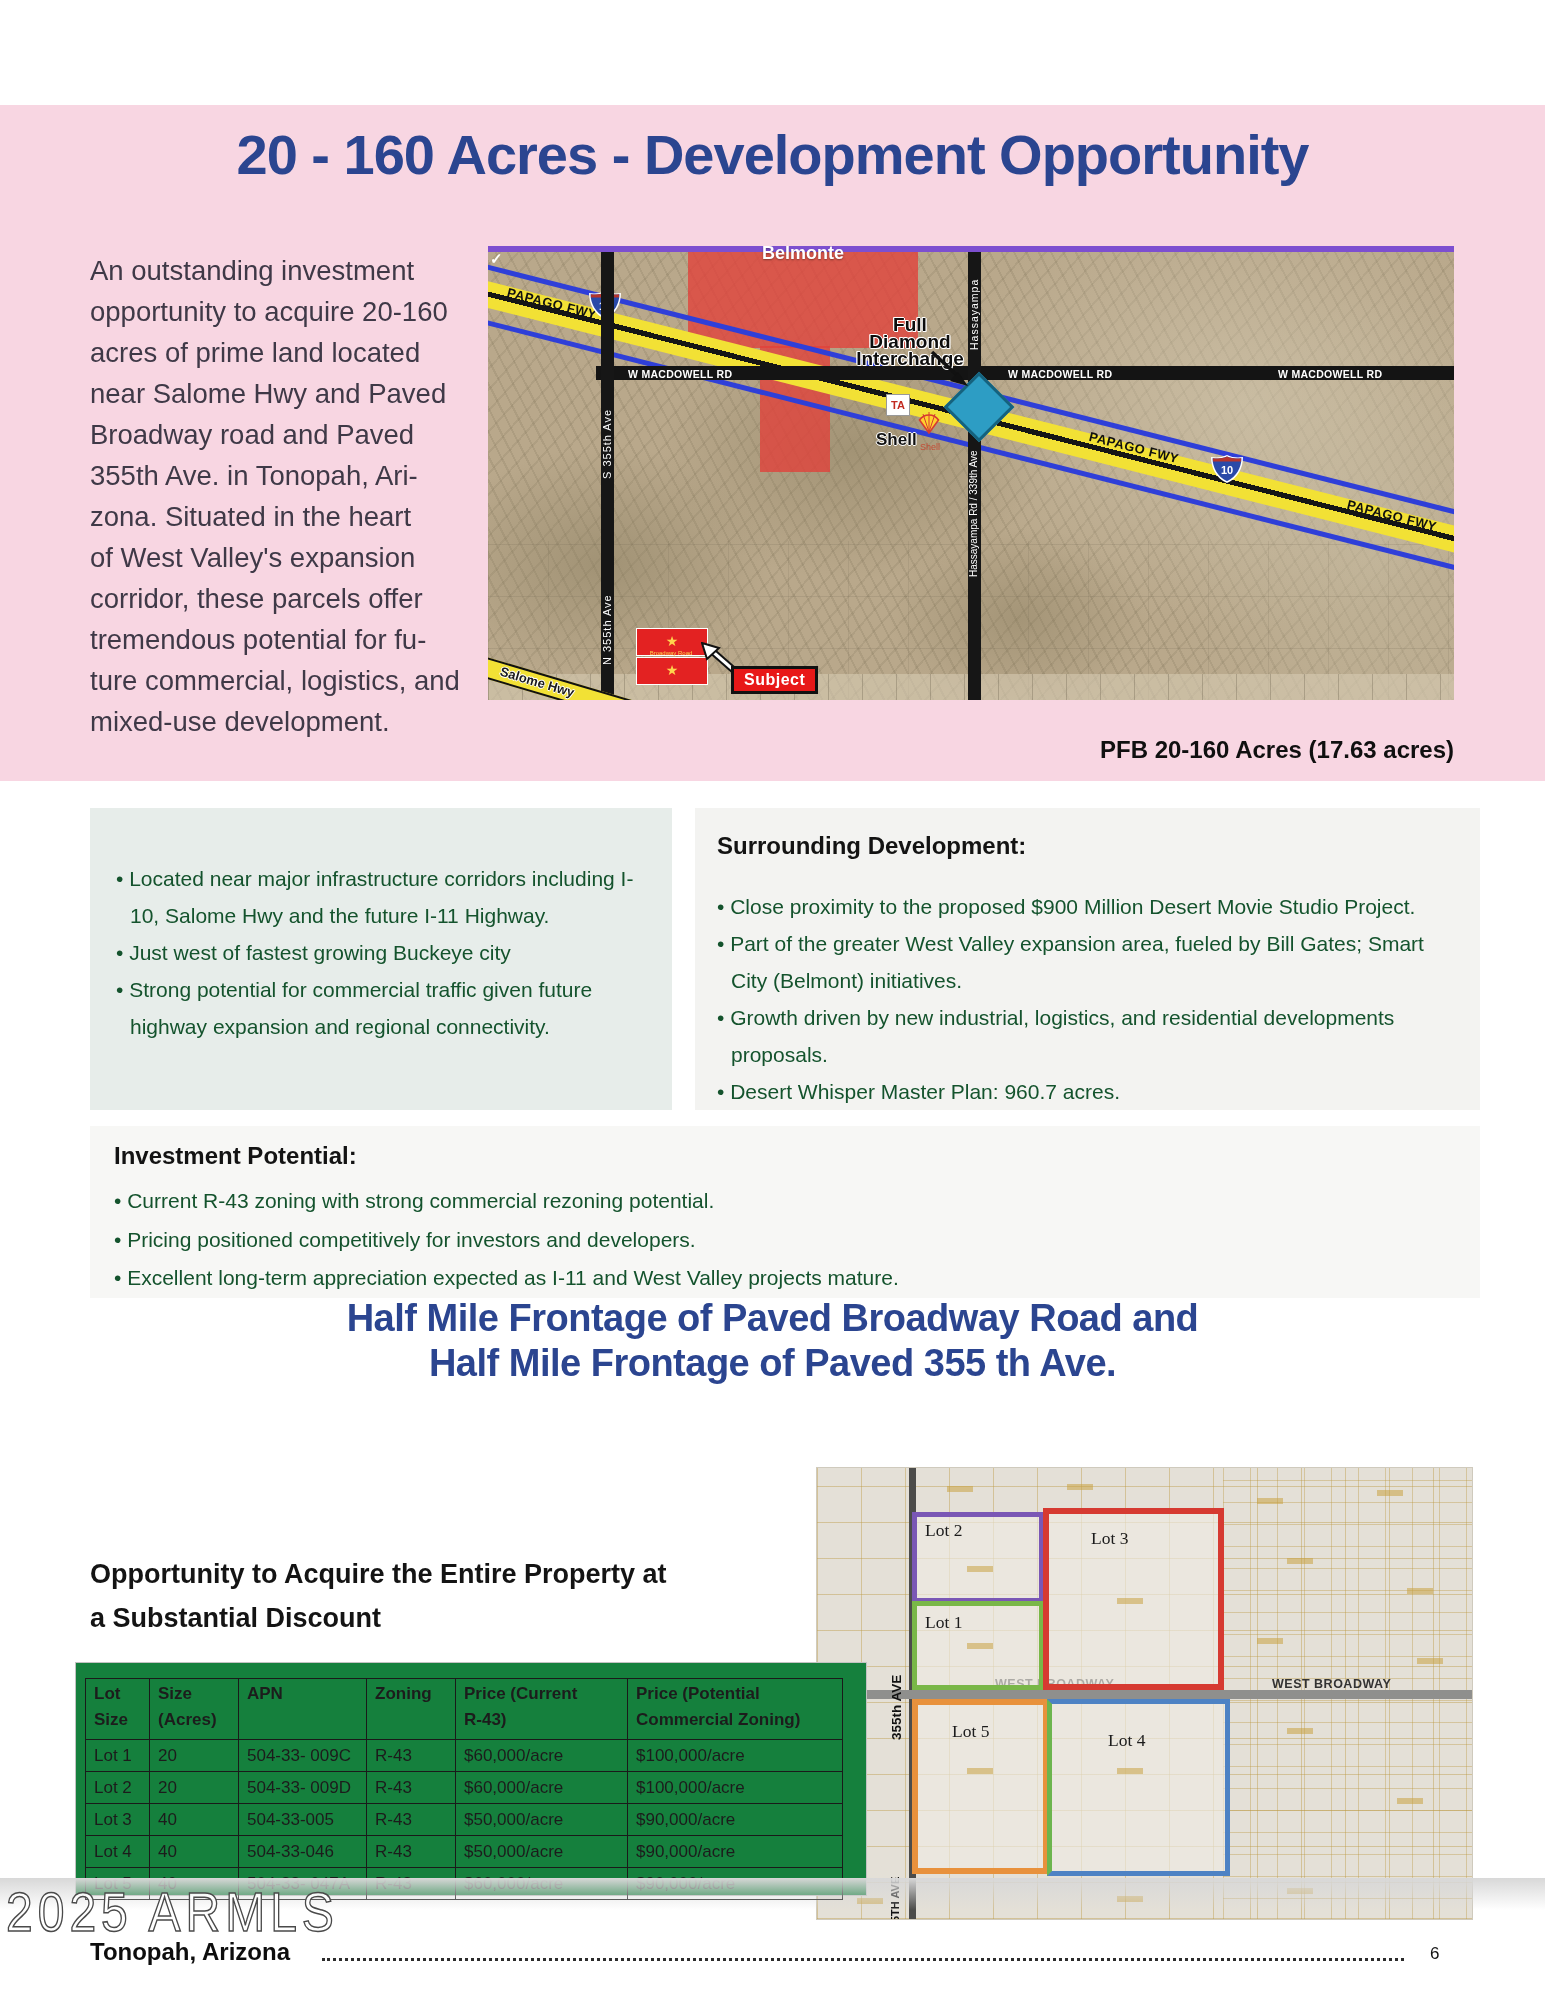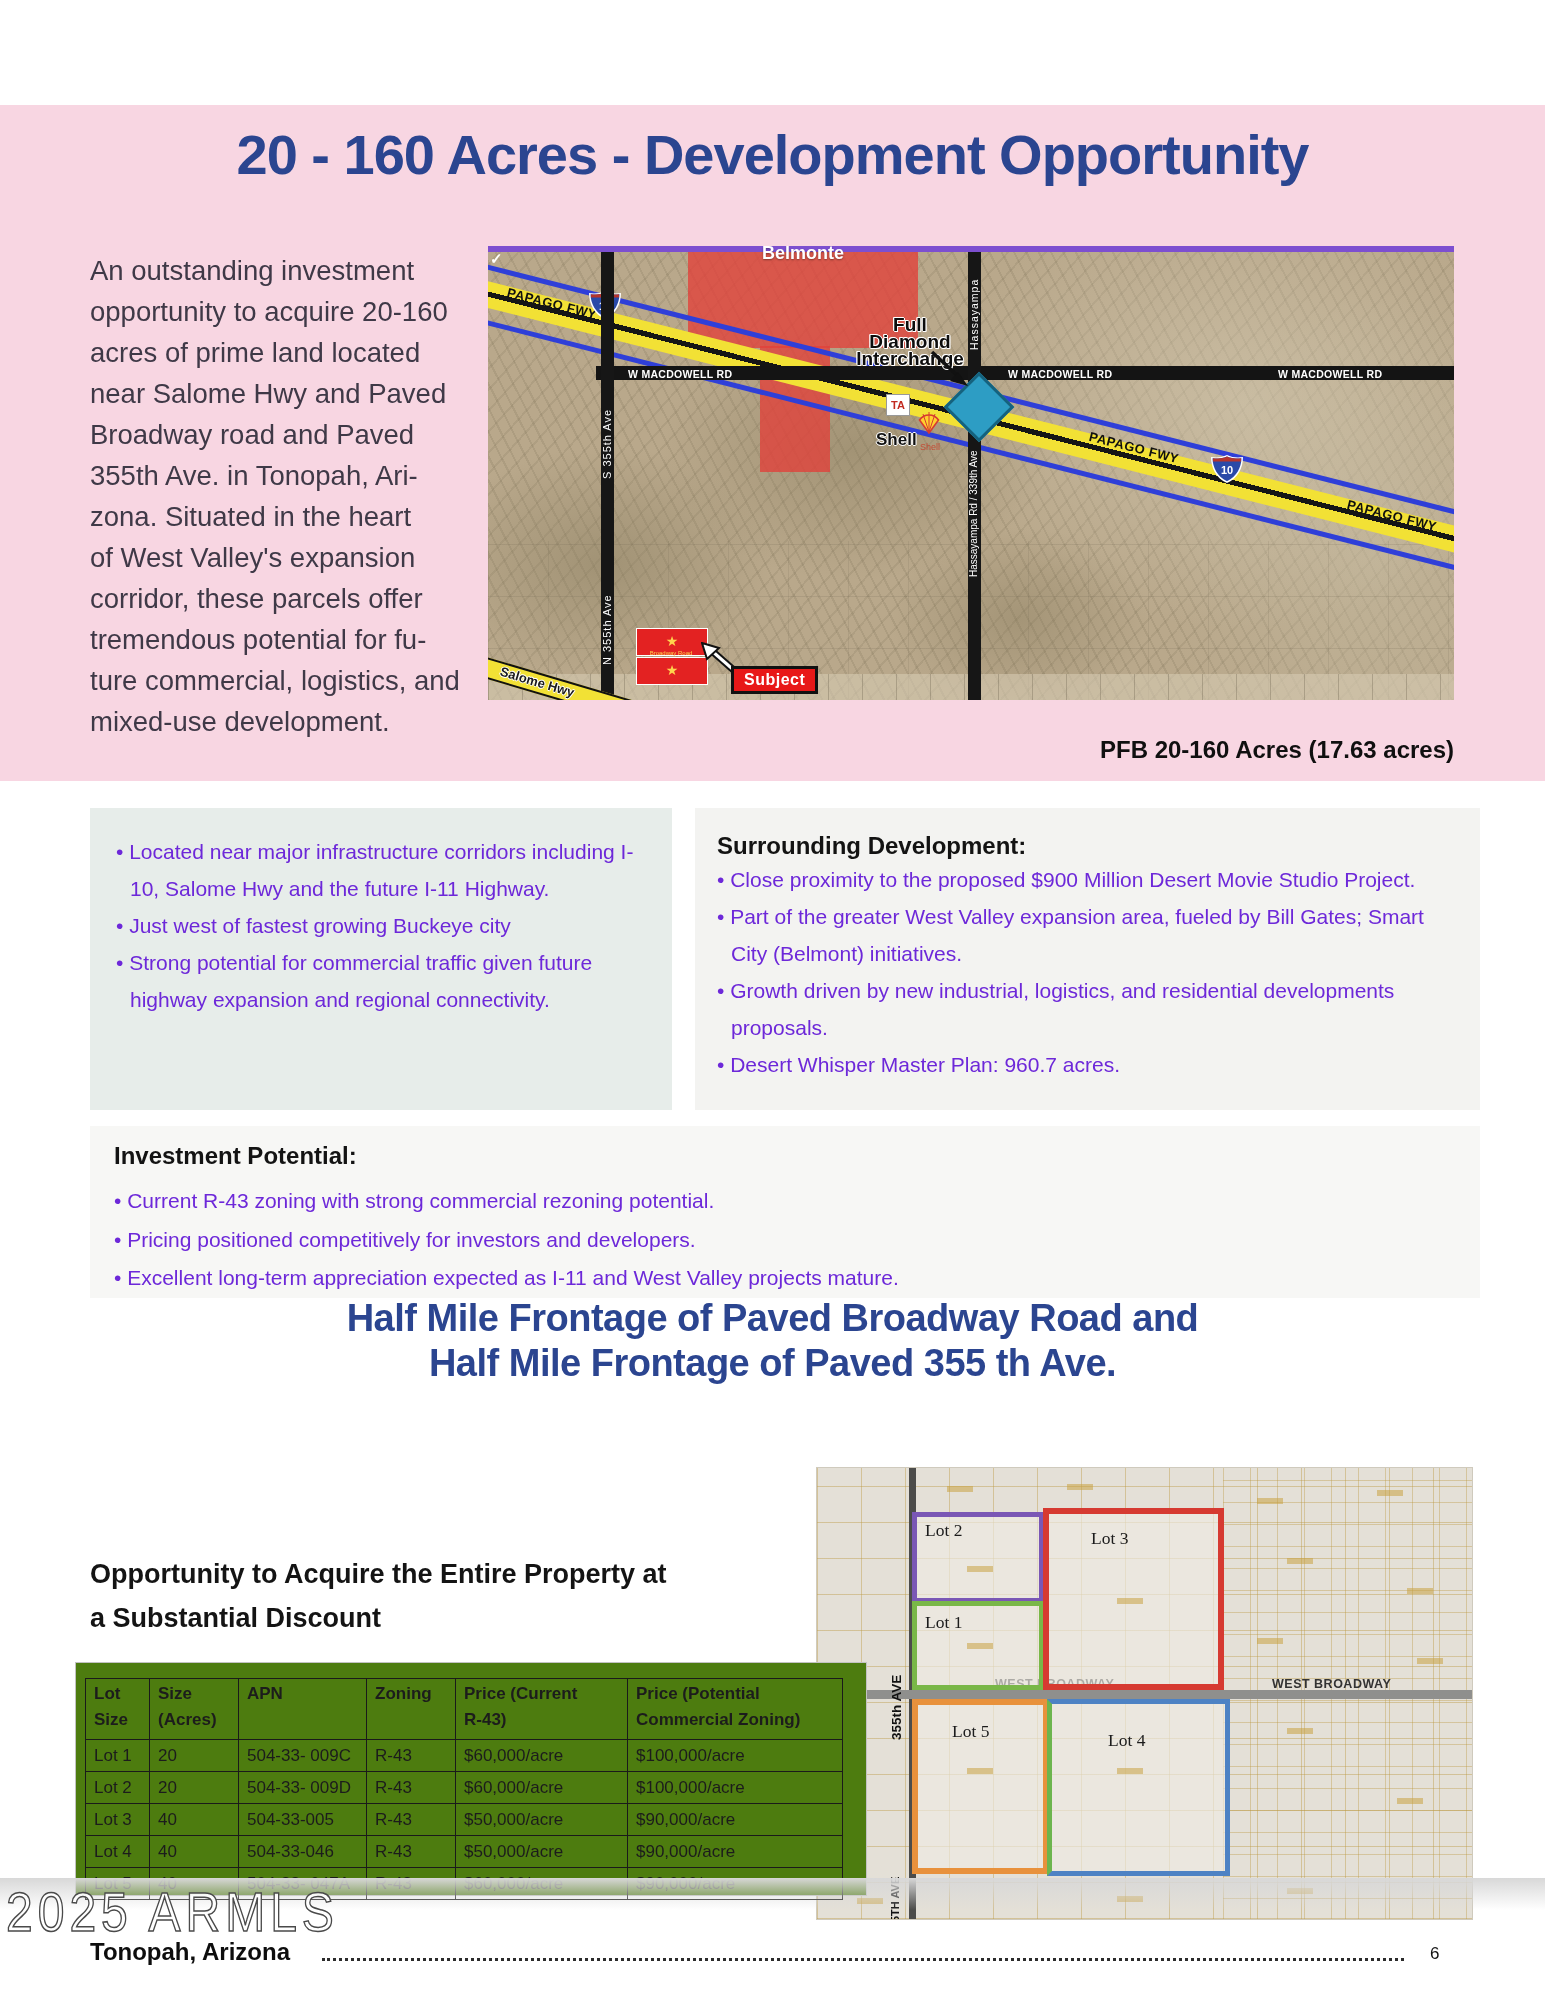--- a/index.html
+++ b/index.html
@@ -76,35 +76,35 @@
           text-shadow:-1px 0 #fff,1px 0 #fff,0 -1px #fff,0 1px #fff;}
   #map1-bottomstrip{left:0;top:428px;width:966px;height:26px;background:rgba(216,206,182,.55);
       background-image:repeating-linear-gradient(90deg,rgba(110,100,80,.35) 0 1px,transparent 1px 34px);}
   #map1-grid{left:0;top:295px;width:966px;height:160px;
       background-image:repeating-linear-gradient(0deg,rgba(110,100,80,.18) 0 1px,transparent 1px 52px),
                        repeating-linear-gradient(90deg,rgba(110,100,80,.15) 0 1px,transparent 1px 60px);}
   #map-caption{left:988px;top:736px;width:466px;text-align:right;font-size:24px;font-weight:700;color:#101010;}
 
   
   .info-title{font-size:24px;font-weight:700;color:#131313;}
-  .bullets{margin:1px 0 0 0;padding:0;list-style:none;font-size:21px;line-height:37px;color:#6d28d9;}
+  .bullets{margin:28px 0 0 0;padding:0;list-style:none;font-size:21px;line-height:37px;color:#14532d;}
   .bullets li{padding-left:14px;text-indent:-14px;}
   .bullets li:before{content:"• ";}
   #adv-box{left:90px;top:808px;width:582px;height:302px;background:#e7edea;box-sizing:border-box;padding:24px 26px;}
   #surr-box{left:695px;top:808px;width:785px;height:302px;background:#f3f3f1;box-sizing:border-box;padding:24px 22px;}
   #invest-box{left:90px;top:1126px;width:1390px;height:172px;background:#f7f7f5;box-sizing:border-box;padding:16px 24px;}
   #invest-box .bullets{line-height:38.5px;margin-top:12px;}
 
   
   #frontage{left:0;top:1296px;width:1545px;text-align:center;font-size:38px;font-weight:700;
             line-height:45px;color:#2b4590;letter-spacing:-0.5px;}
   #acquire{left:90px;top:1552px;width:620px;font-size:27px;font-weight:700;line-height:44px;color:#141414;}
 
   
-  #table-card{left:75px;top:1662px;width:790px;height:232px;background:#4d7c0f;border:1px solid #c2c2c2;}
+  #table-card{left:75px;top:1662px;width:790px;height:232px;background:#15803d;border:1px solid #c2c2c2;}
   #lot-table{position:absolute;left:9px;top:15px;border-collapse:collapse;table-layout:fixed;
              font-size:17px;color:#1c1c1c;}
   #lot-table th,#lot-table td{border:1.6px solid #1a1a1a;text-align:left;padding:2px 8px;overflow:hidden;}
   #lot-table th{font-weight:700;white-space:pre-line;vertical-align:top;line-height:26px;height:56px;}
   #lot-table td{height:27px;white-space:nowrap;}
   .cw0{width:64px;} .cw1{width:89px;} .cw2{width:128px;} .cw3{width:89px;} .cw4{width:172px;} .cw5{width:215px;}
 
   
   #map2{left:816px;top:1467px;width:657px;height:453px;overflow:hidden;background-color:#e4e0d7;
     background-image:

